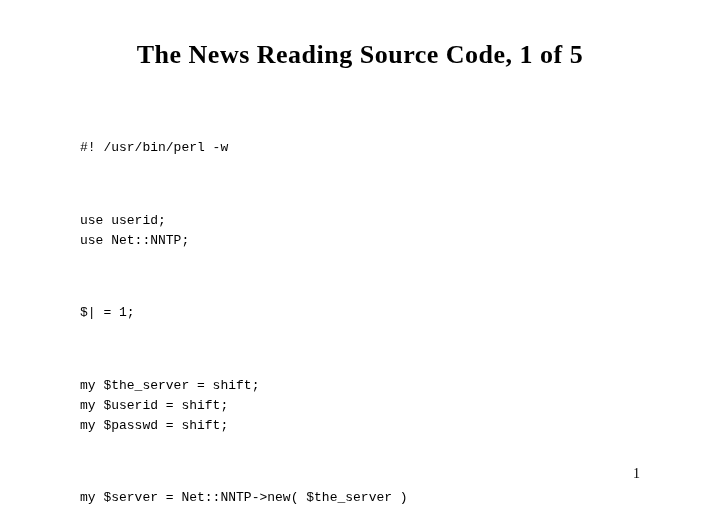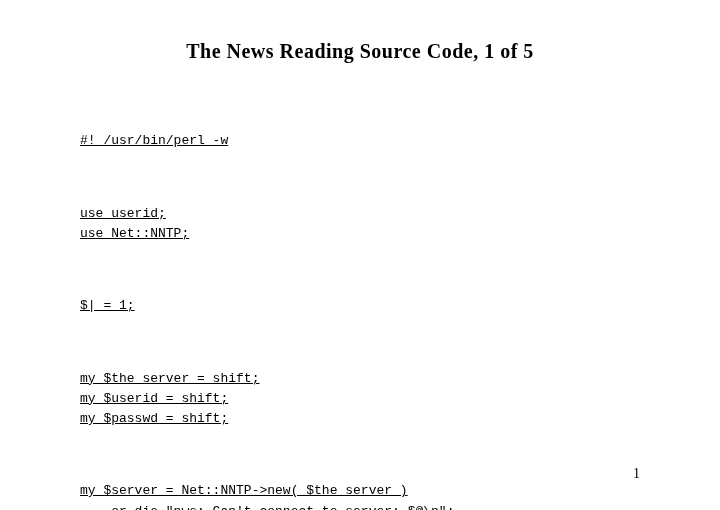--- a/index.html
+++ b/index.html
@@ -20,37 +20,36 @@
     .page {
       width: 720px;
       height: 510px;
       position: relative;
       padding: 40px 80px 40px 80px;
     }
 
     .title {
       text-align: center;
       font-family: Georgia, 'Times New Roman', serif;
-      font-size: 20px;
+      font-size: 26px;
       font-weight: bold;
       margin-bottom: 28px;
       letter-spacing: 0.5px;
     }
 
     .code-block {
       font-family: 'Courier New', Courier, monospace;
       font-size: 13px;
       line-height: 1.55;
       color: #000000;
       white-space: pre;
     }
 
     .code-section {
       margin-bottom: 12px;
-      text-decoration: underline;
     }
 
     .page-number {
       position: absolute;
       bottom: 28px;
       right: 80px;
       font-family: Georgia, 'Times New Roman', serif;
       font-size: 14px;
     }
   </style>

